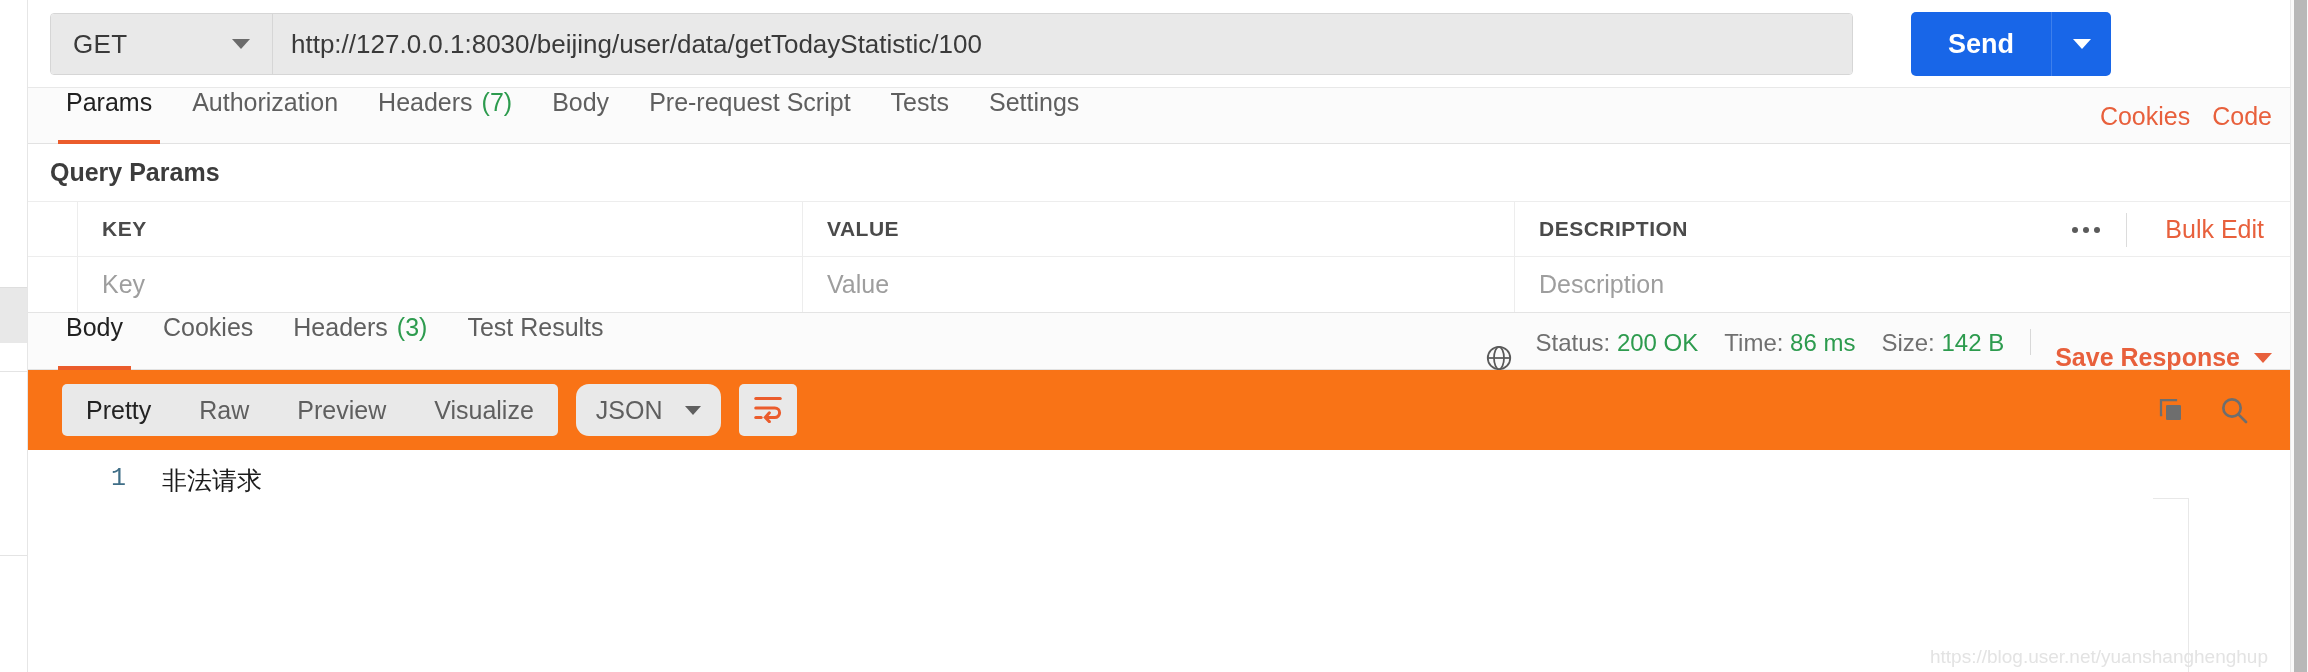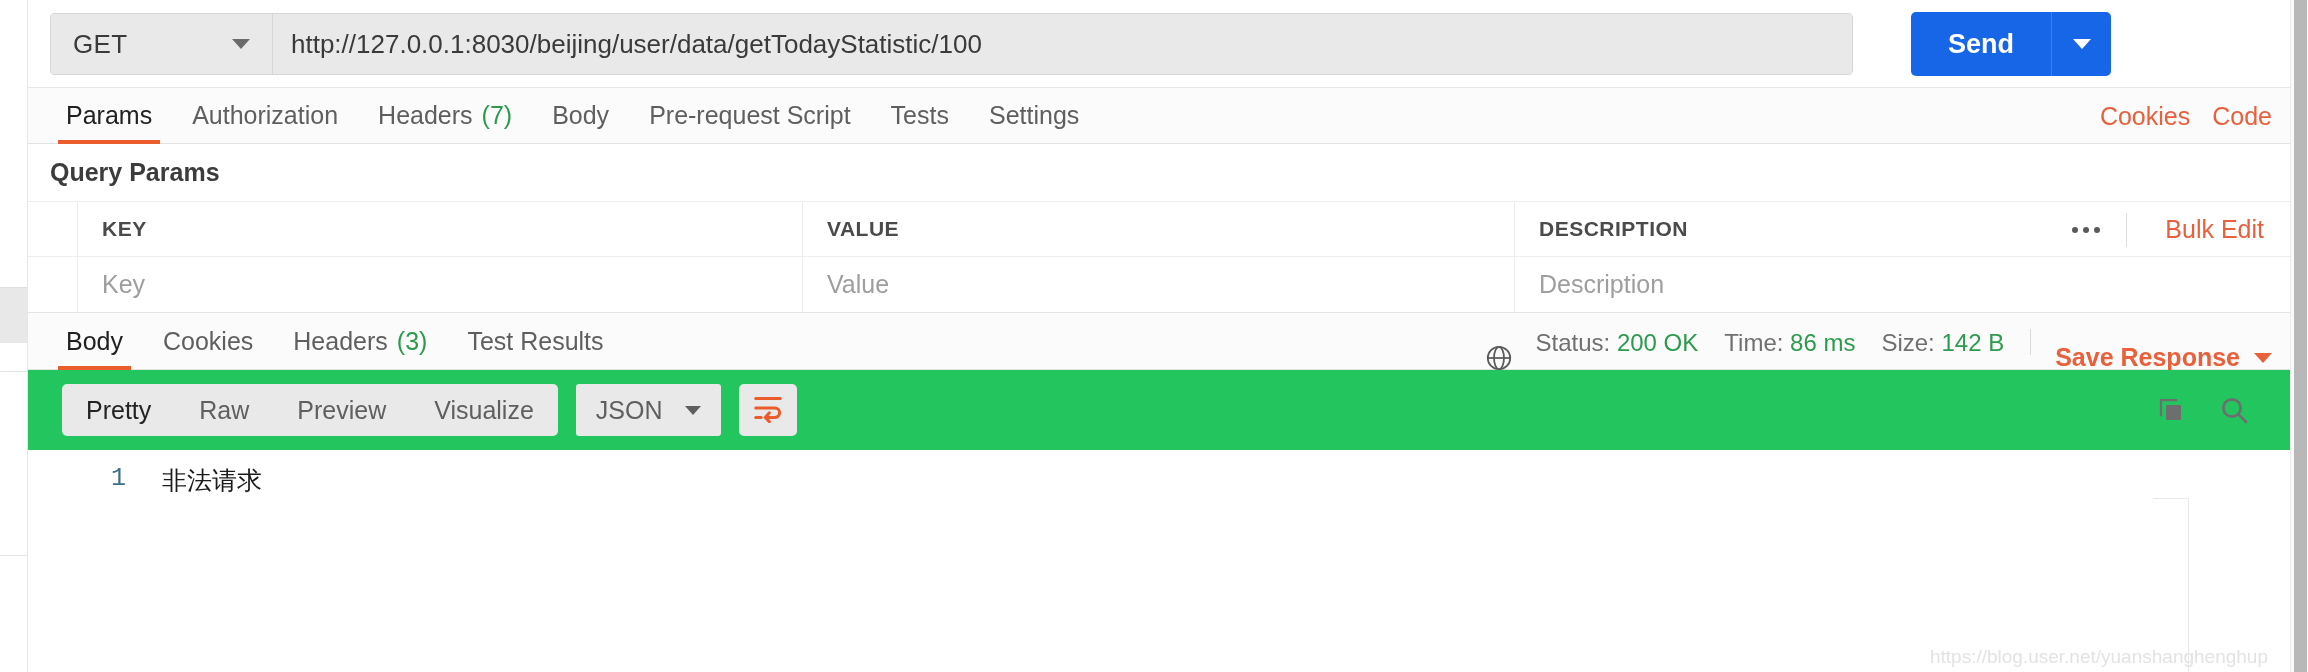--- a/index.html
+++ b/index.html
@@ -156,21 +156,21 @@
   
   .req-tabs {
     position: relative;
     height: 56px;
     background: #fbfbfb;
     border-bottom: 1px solid #e2e2e2;
     display: flex; align-items: center;
   }
   .req-tabs .tabs-left { display: flex; align-items: stretch; height: 56px; padding-left: 18px; }
   .tab {
-    display: flex; align-items: center;
+    display: flex; 
     padding: 0 20px;
     font-size: 25px;
     color: #5f5f5f;
     position: relative;
     cursor: pointer;
     white-space: nowrap;
   }
   .tab.active { color: #212121; }
   .tab.active::after {
     content: "";
@@ -262,21 +262,21 @@
   .save-response {
     font-size: 25px; color: #e8603c; font-weight: bold; cursor: pointer; white-space: nowrap;
     display: flex; align-items: center; gap: 14px;
   }
   .save-response .caret { border-top-color: #e8603c; }
 
   
   .viewer-toolbar {
     position: relative;
     height: 80px;
-    background: #22c55e;
+    background: #f97316;
     display: flex; align-items: center;
     padding-left: 34px;
   }
   .seg-group {
     display: flex; align-items: stretch;
     height: 52px;
     background: #e9e9e9;
     border-radius: 5px;
     overflow: hidden;
   }
@@ -285,21 +285,21 @@
     padding: 0 24px;
     font-size: 25px;
     color: #5f5f5f;
     cursor: pointer;
   }
   .seg.active { color: #232323; }
   .json-select {
     margin-left: 18px;
     height: 52px;
     background: #e9e9e9;
-    border-radius: 3px;
+    border-radius: 13px;
     display: flex; align-items: center;
     padding: 0 20px;
     gap: 22px;
     cursor: pointer;
   }
   .json-select .lbl { font-size: 25px; color: #5f5f5f; }
   .json-select .caret {
     border-left-width: 8px; border-right-width: 8px; border-top-width: 9px;
     border-top-color: #5f5f5f;
   }

